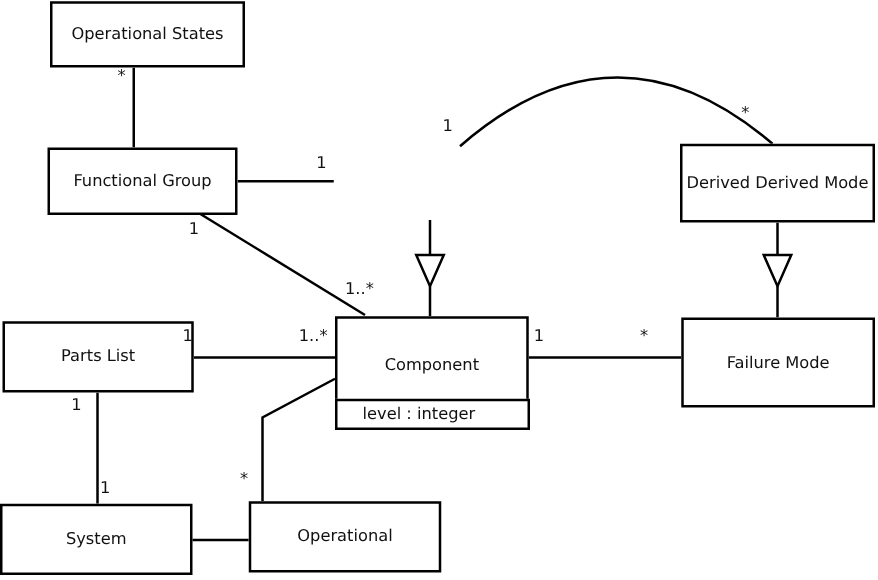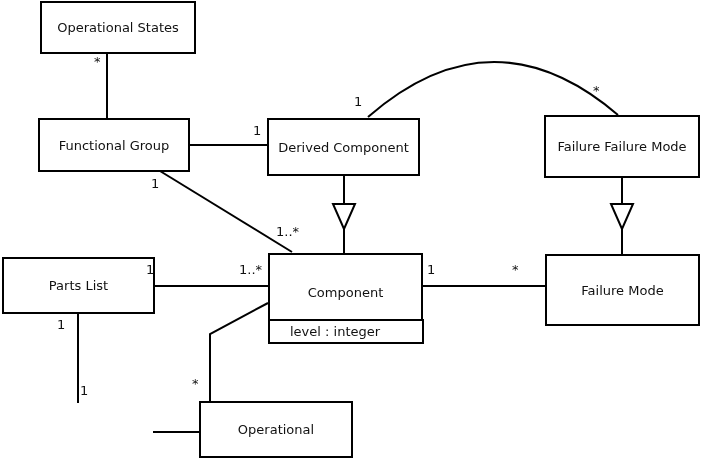--- a/index.html
+++ b/index.html
@@ -69,32 +69,32 @@
     <line x1="423" y1="286" x2="545" y2="286"></line>
     <line x1="78" y1="314" x2="78" y2="403"></line>
     <line x1="153" y1="432" x2="199" y2="432"></line>
     <polyline points="210,401 210,334 268,303"></polyline>
   </svg>
 
   <div class="node" style="left:38px; top:118px; width:152px; height:54px;">Functional Group</div>
 
   <div class="node" style="left:40px; top:1px; width:156px; height:53px;">Operational States</div>
 
-  <div class="node" style="left:267px; top:118px; width:153px; height:58px;">Derived Component</div>
 
-  <div class="node" style="left:544px; top:115px; width:156px; height:63px;">Failure Failure Mode</div>
+  <div class="node" style="left:544px; top:115px; width:156px; height:63px;">Derived Derived Mode</div>
 
   <div class="node" style="left:2px; top:257px; width:153px; height:57px;">Parts List</div>
 
   <div class="node" style="left:268px; top:253px; width:155px; height:78px;">Component</div>
 
   <div class="node attr" style="left:268px; top:319px; width:156px; height:25px;">level : integer</div>
 
   <div class="node" style="left:545px; top:254px; width:155px; height:72px;">Failure Mode</div>
 
+  <div class="node" style="left:0px; top:403px; width:154px; height:57px;">System</div>
 
   <div class="node" style="left:199px; top:401px; width:154px; height:57px;">Operational</div>
 
   <span class="mult" style="left:94px; top:55px;">*</span>
 
   <span class="mult" style="left:253px; top:124px;">1</span>
 
   <span class="mult" style="left:151px; top:177px;">1</span>
 
   <span class="mult" style="left:276px; top:225px;">1..*</span>

